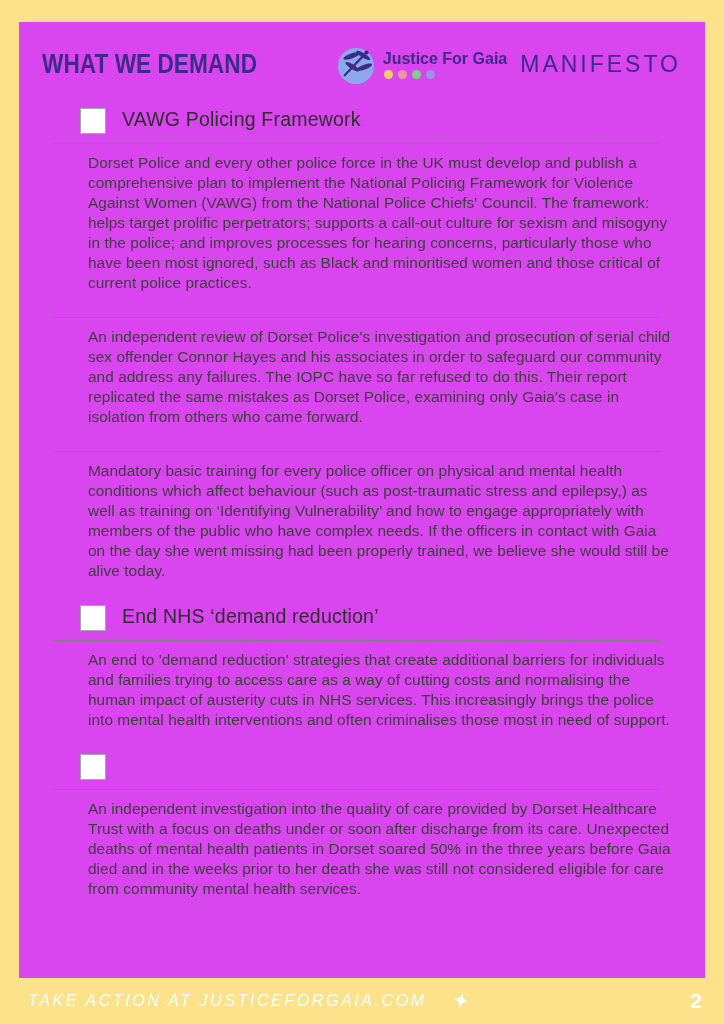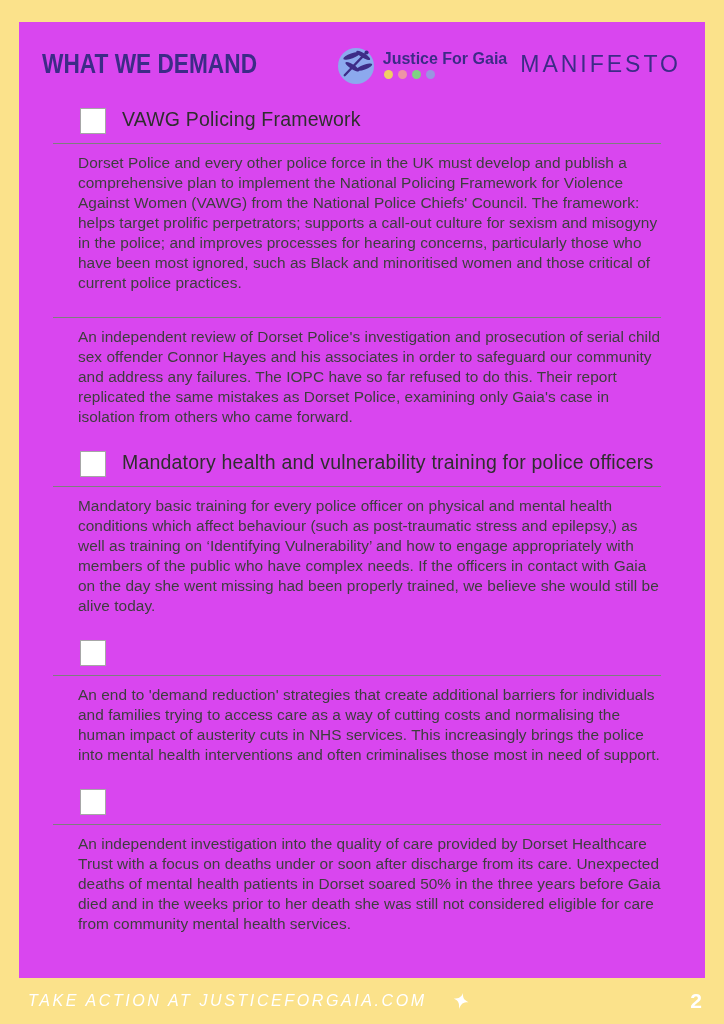--- a/index.html
+++ b/index.html
@@ -129,21 +129,21 @@
     color: #2E2E2E;
     letter-spacing: 0.2px;
     white-space: nowrap;
   }
   .rule {
     border: none;
     border-top: 1.7px solid #7E7E7E;
     margin-top: 9px;
   }
   .demand-body {
-    margin: 9px 0 0 25px;
+    margin: 9px 0 0 35px;
     width: 586px;
     font-size: 15.4px;
     line-height: 20px;
     color: #3E3E3E;
     letter-spacing: 0.05px;
   }
   
   .page-footer {
     position: absolute;
     left: 0;
@@ -221,31 +221,28 @@
         <hr class="rule">
         <p class="demand-body">Dorset Police and every other police force in the UK must develop and publish a comprehensive plan to implement the National Policing Framework for Violence Against Women (VAWG) from the National Police Chiefs' Council. The framework: helps target prolific perpetrators; supports a call-out culture for sexism and misogyny in the police; and improves processes for hearing concerns, particularly those who have been most ignored, such as Black and minoritised women and those critical of current police practices.</p>
       </section>
 
       <section class="demand">
         <hr class="rule">
         <p class="demand-body">An independent review of Dorset Police's investigation and prosecution of serial child sex offender Connor Hayes and his associates in order to safeguard our community and address any failures. The IOPC have so far refused to do this. Their report replicated the same mistakes as Dorset Police, examining only Gaia's case in isolation from others who came forward.</p>
       </section>
 
       <section class="demand">
+        <hr class="rule">
+        <p class="demand-body">Mandatory basic training for every police officer on physical and mental health conditions which affect behaviour (such as post-traumatic stress and epilepsy,) as well as training on ‘Identifying Vulnerability’ and how to engage appropriately with members of the public who have complex needs. If the officers in contact with Gaia on the day she went missing had been properly trained, we believe she would still be alive today.</p>
+      </section>
+
+      <section class="demand">
         <div class="demand-head">
           <span class="checkbox"></span>
-          <h2 class="demand-title">Mandatory health and vulnerability training for police officers</h2>
-        </div>
-        <hr class="rule">
-        <p class="demand-body">Mandatory basic training for every police officer on physical and mental health conditions which affect behaviour (such as post-traumatic stress and epilepsy,) as well as training on ‘Identifying Vulnerability’ and how to engage appropriately with members of the public who have complex needs. If the officers in contact with Gaia on the day she went missing had been properly trained, we believe she would still be alive today.</p>
-      </section>
-
-      <section class="demand">
-        <div class="demand-head">
-          <span class="checkbox"></span>
+          <h2 class="demand-title">End NHS ‘demand reduction’</h2>
         </div>
         <hr class="rule">
         <p class="demand-body">An end to 'demand reduction' strategies that create additional barriers for individuals and families trying to access care as a way of cutting costs and normalising the human impact of austerity cuts in NHS services. This increasingly brings the police into mental health interventions and often criminalises those most in need of support.</p>
       </section>
 
       <section class="demand">
         <div class="demand-head">
           <span class="checkbox"></span>
         </div>
         <hr class="rule">

